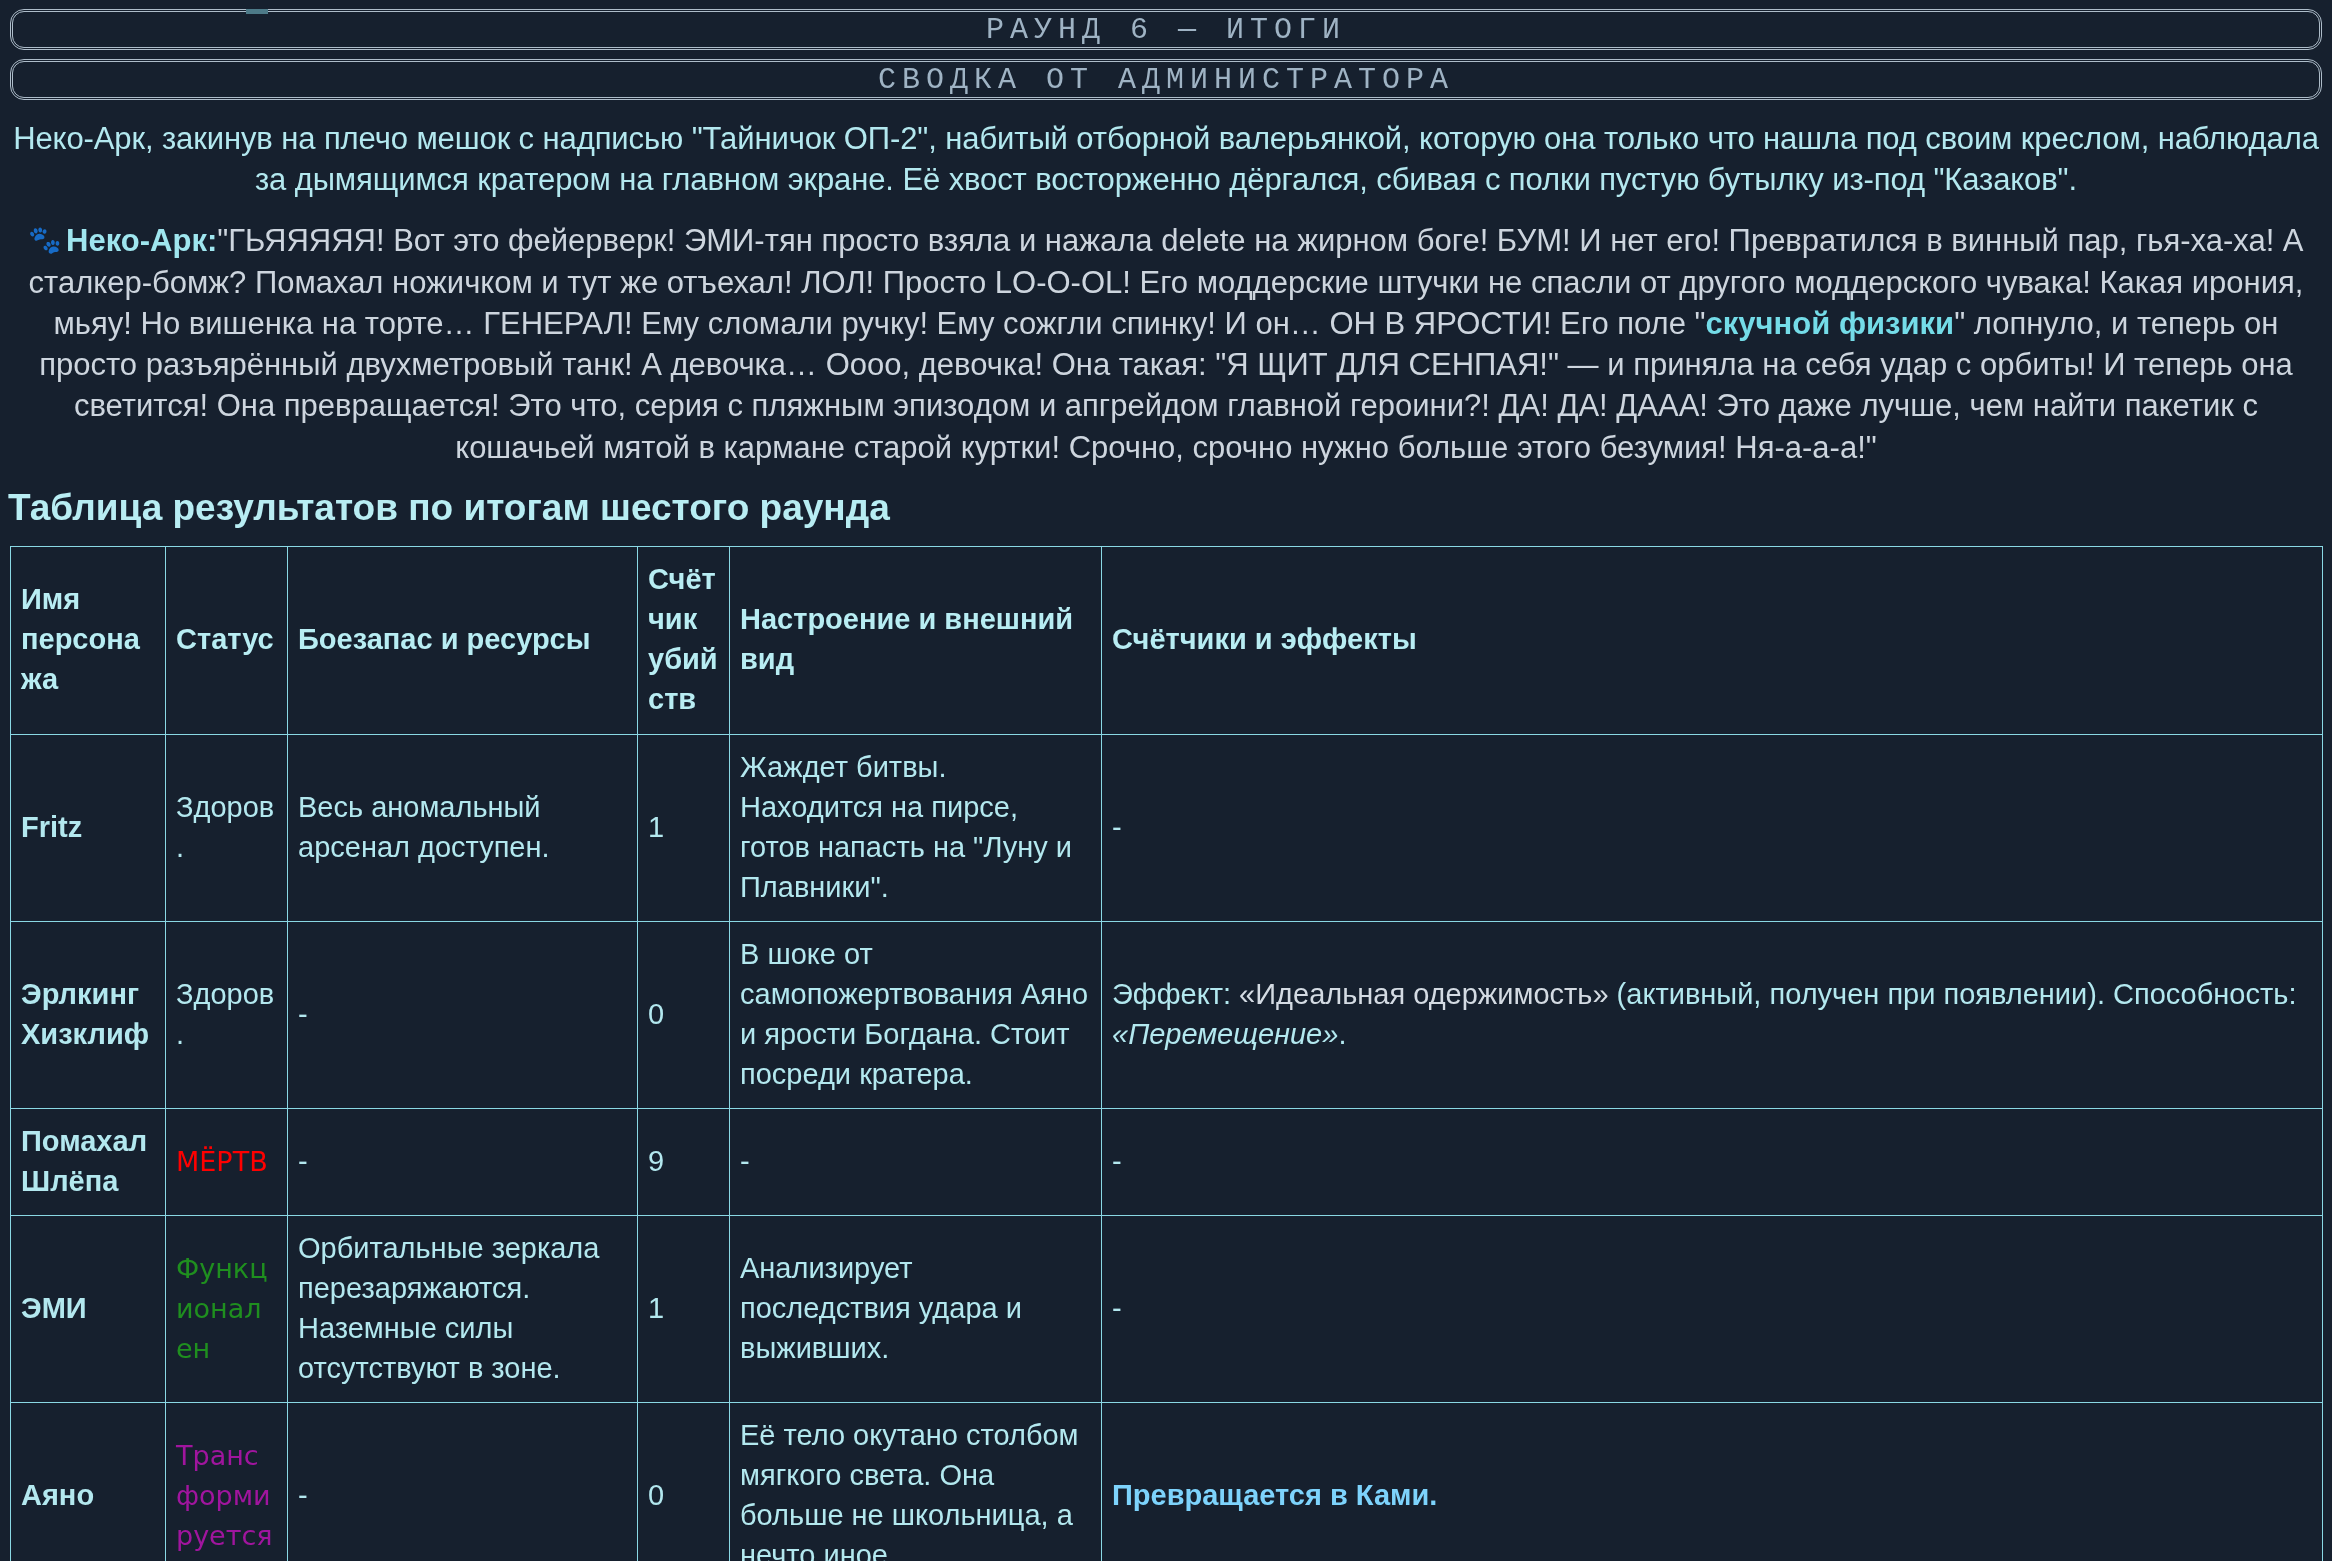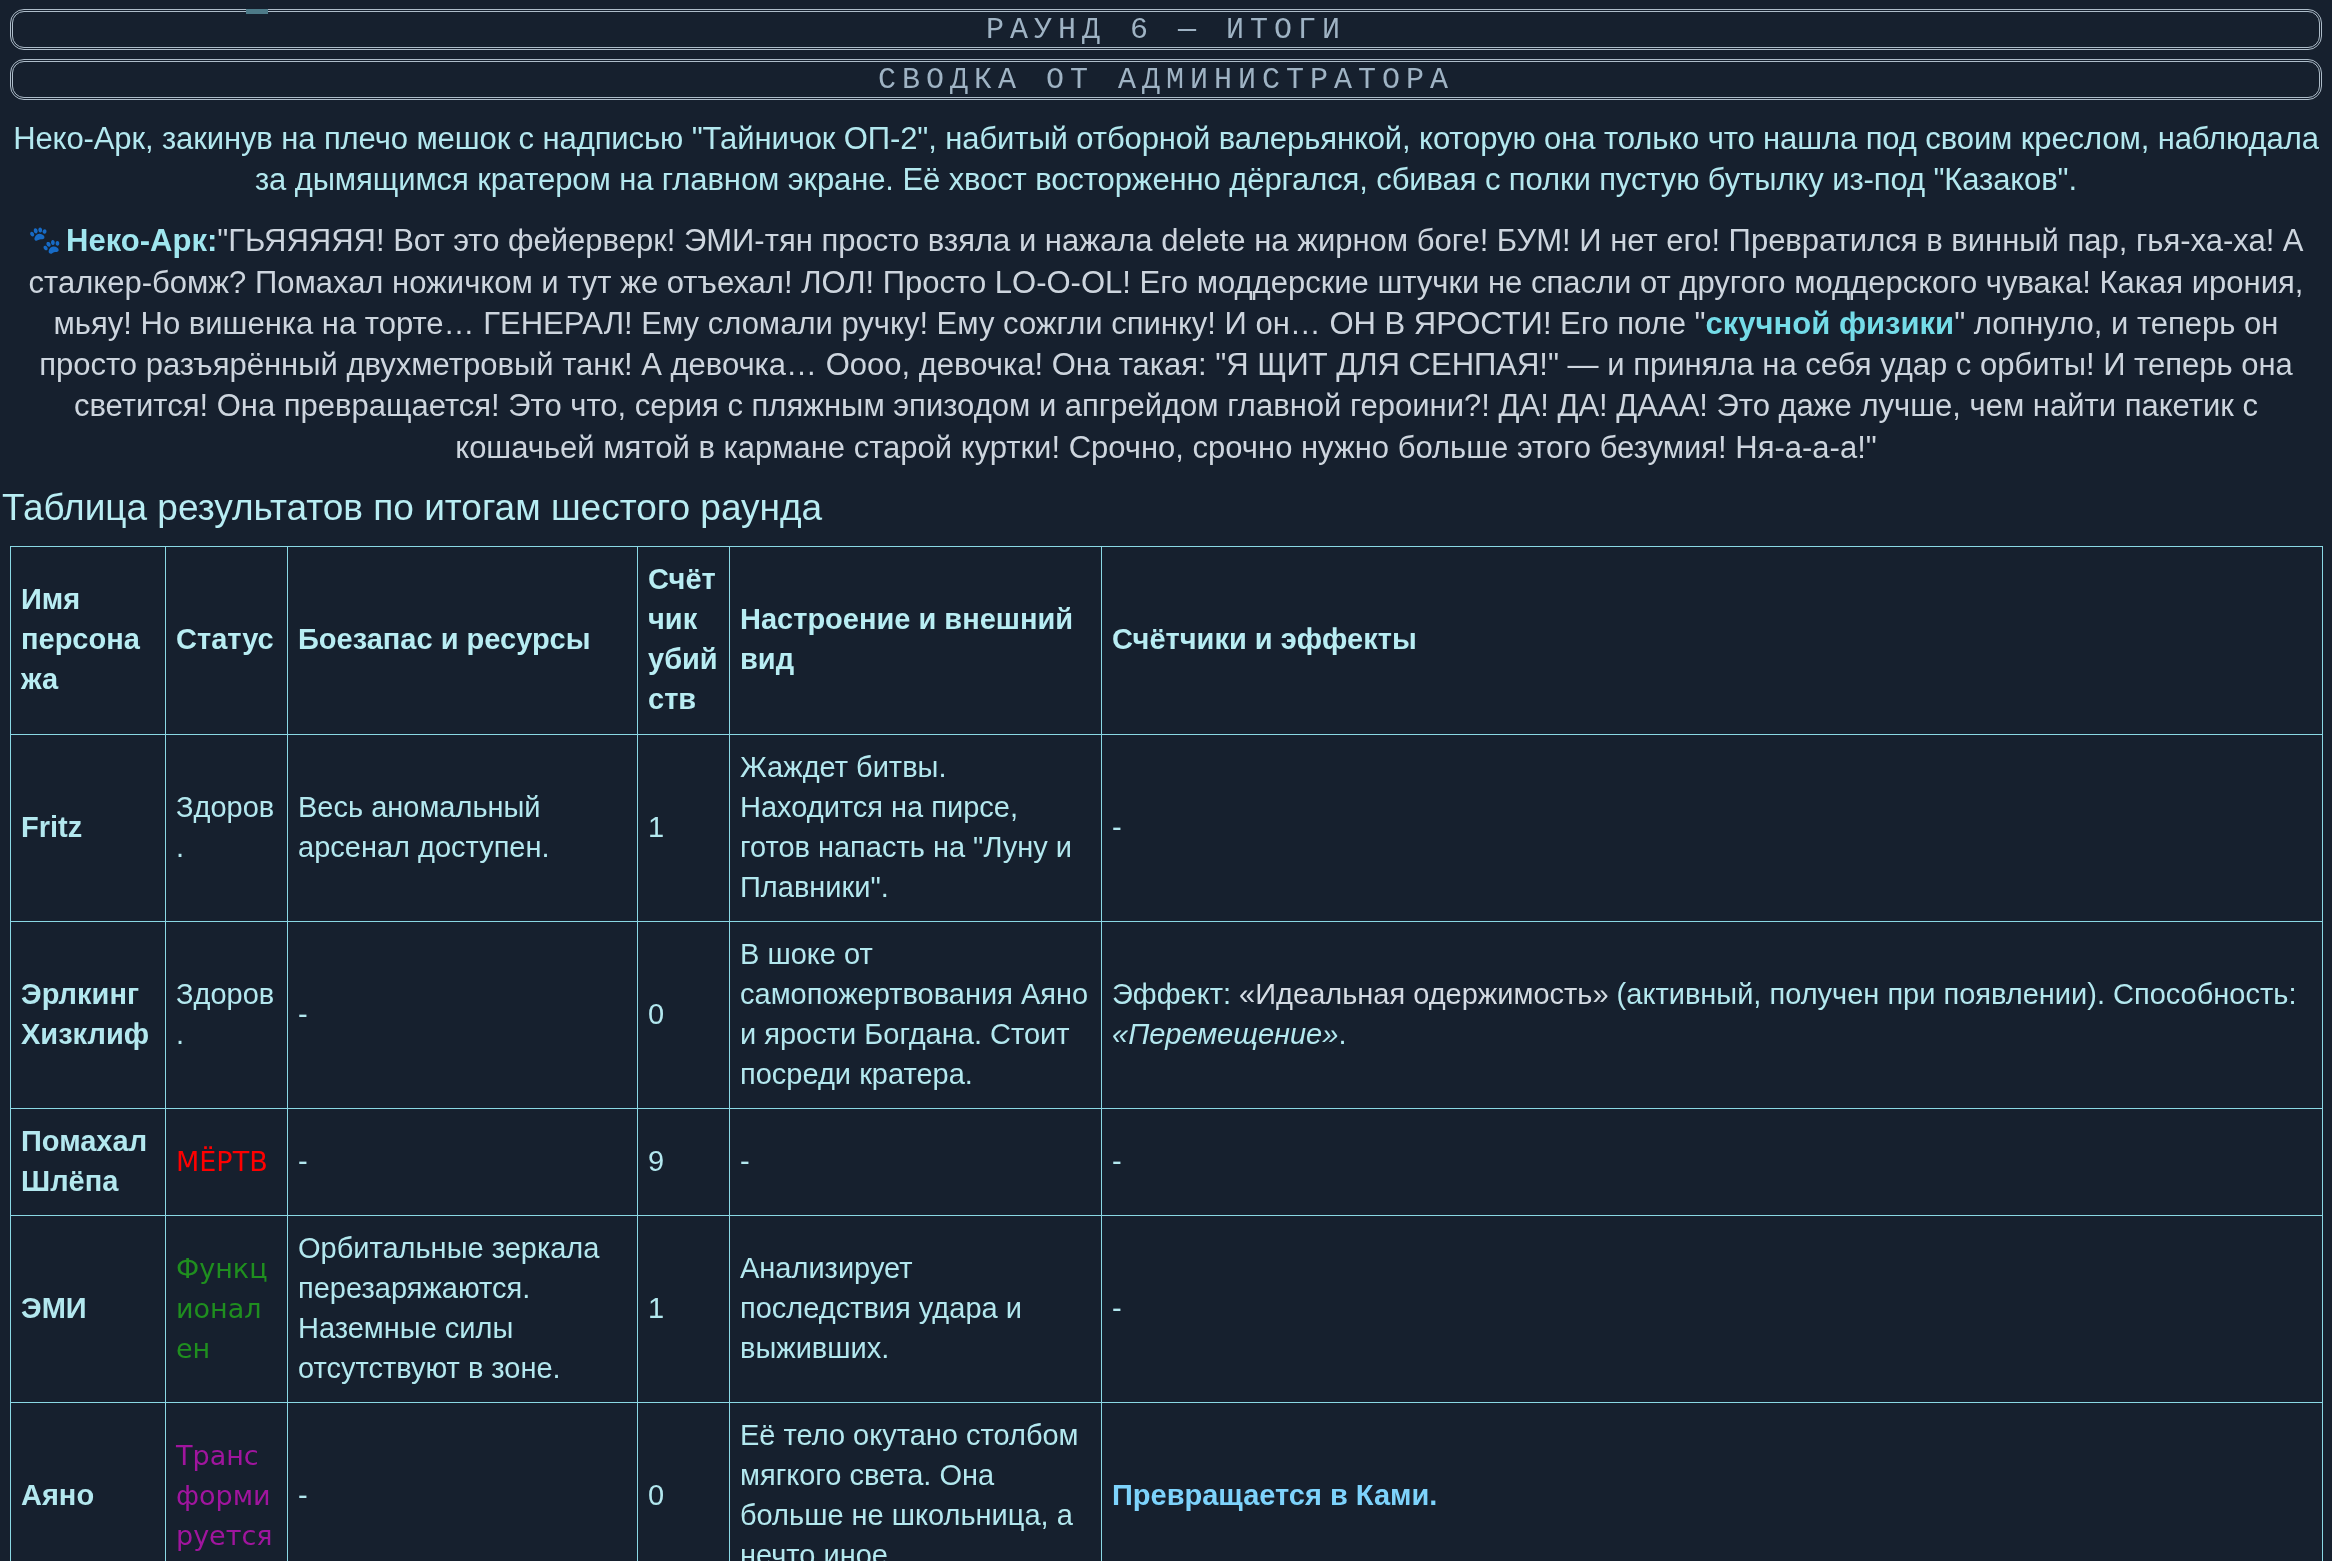--- a/index.html
+++ b/index.html
@@ -81,23 +81,23 @@
   .quote {
     color: #cdd5de;
   }
   .hl {
     font-weight: bold;
     color: #74dce8;
   }
 
   h2.section-title {
     font-size: 37px;
-    font-weight: normal;
+    font-weight: bold;
     color: #b8edf3;
-    margin: 8px 10px 18px 2px;
+    margin: 8px 10px 18px 8px;
     padding: 0;
     line-height: 1.1;
   }
 
   
   table.results {
     border-collapse: collapse;
     width: calc(100% - 20px);
     margin: 0 10px;
     table-layout: fixed;

